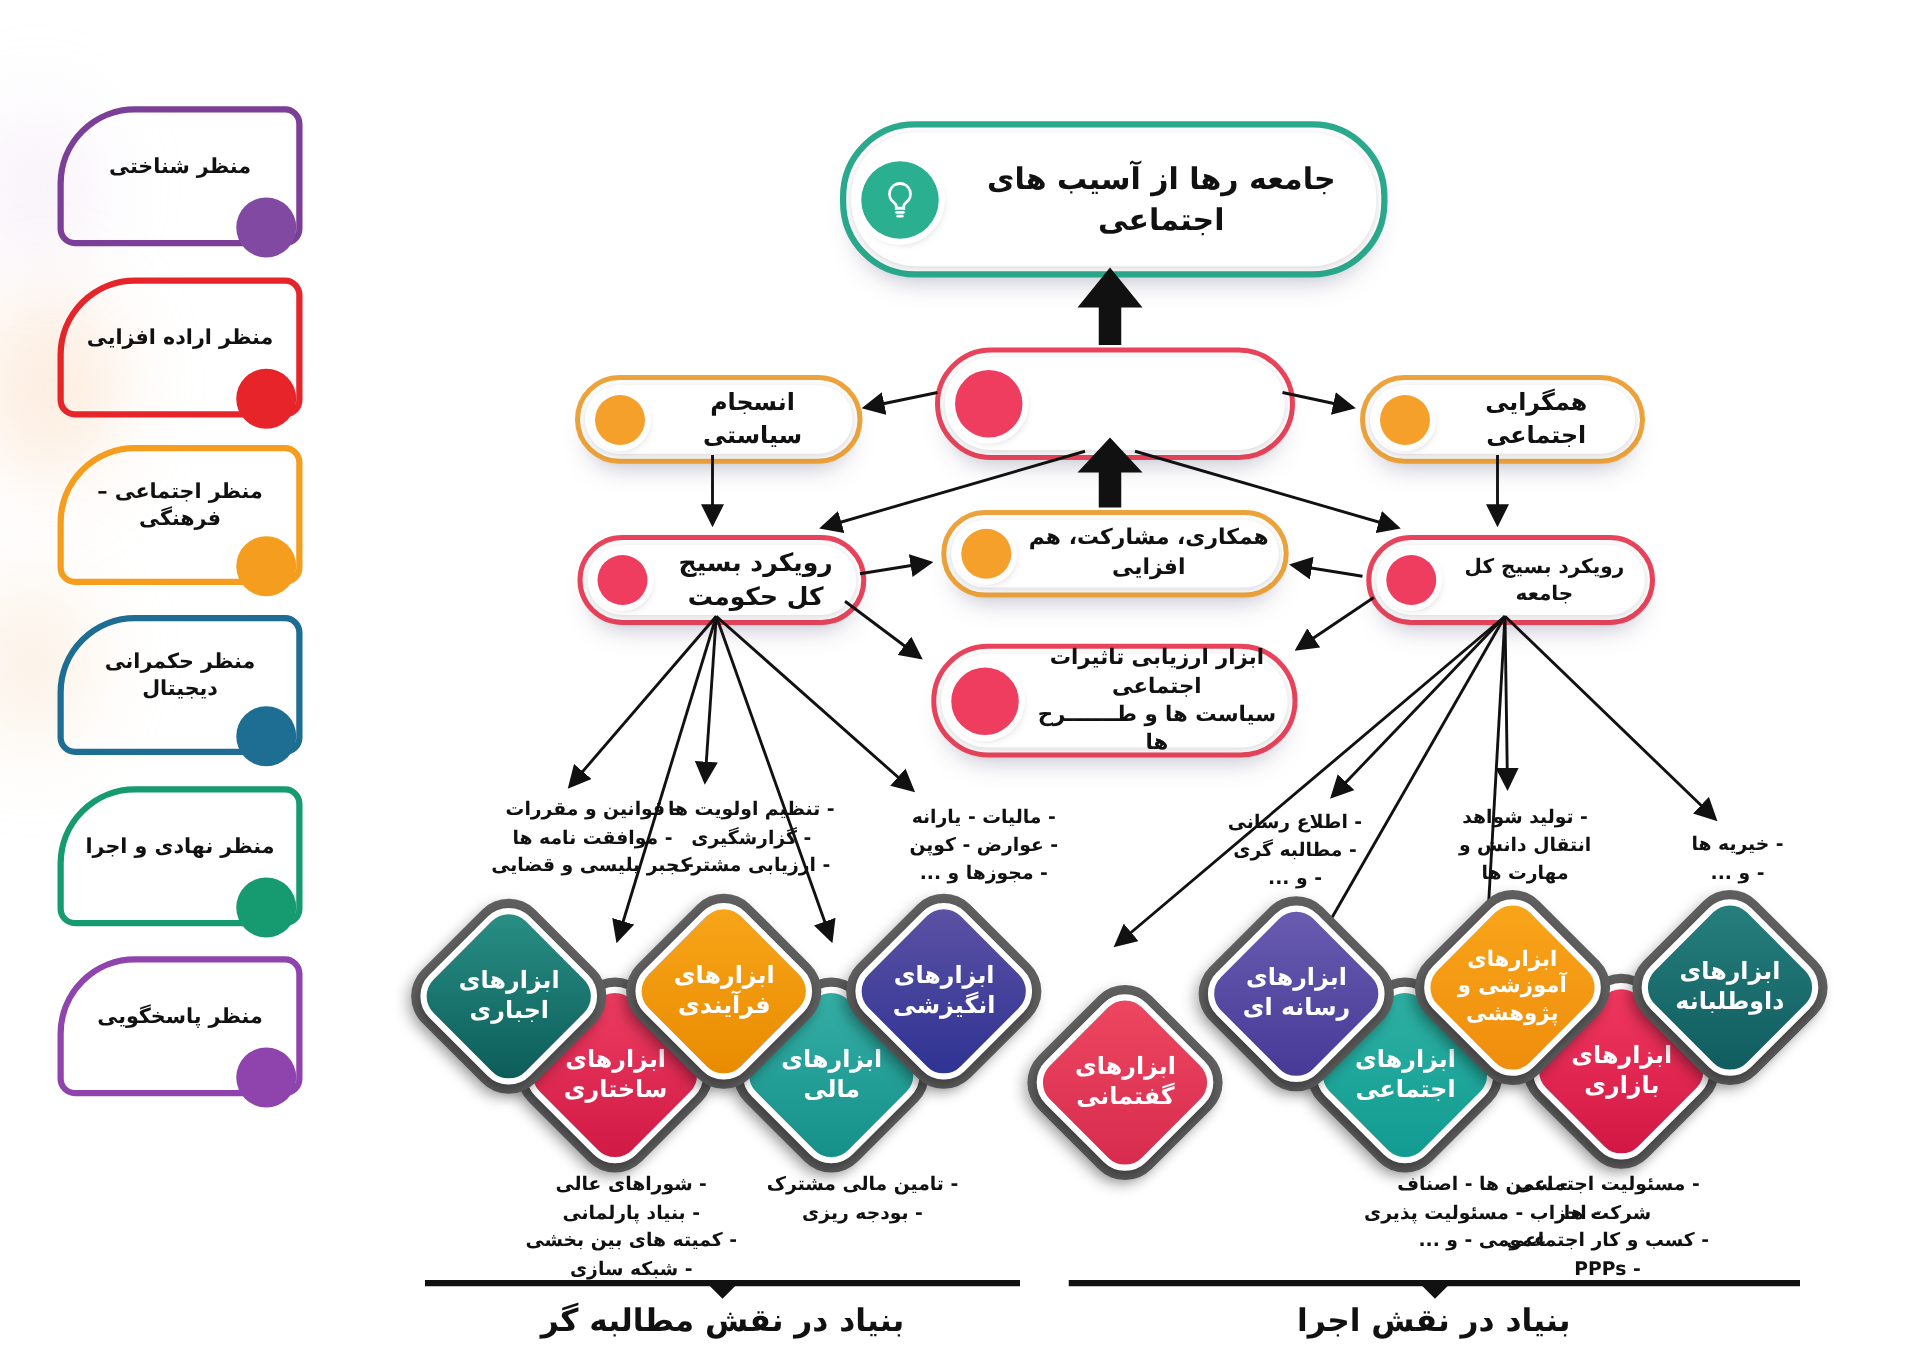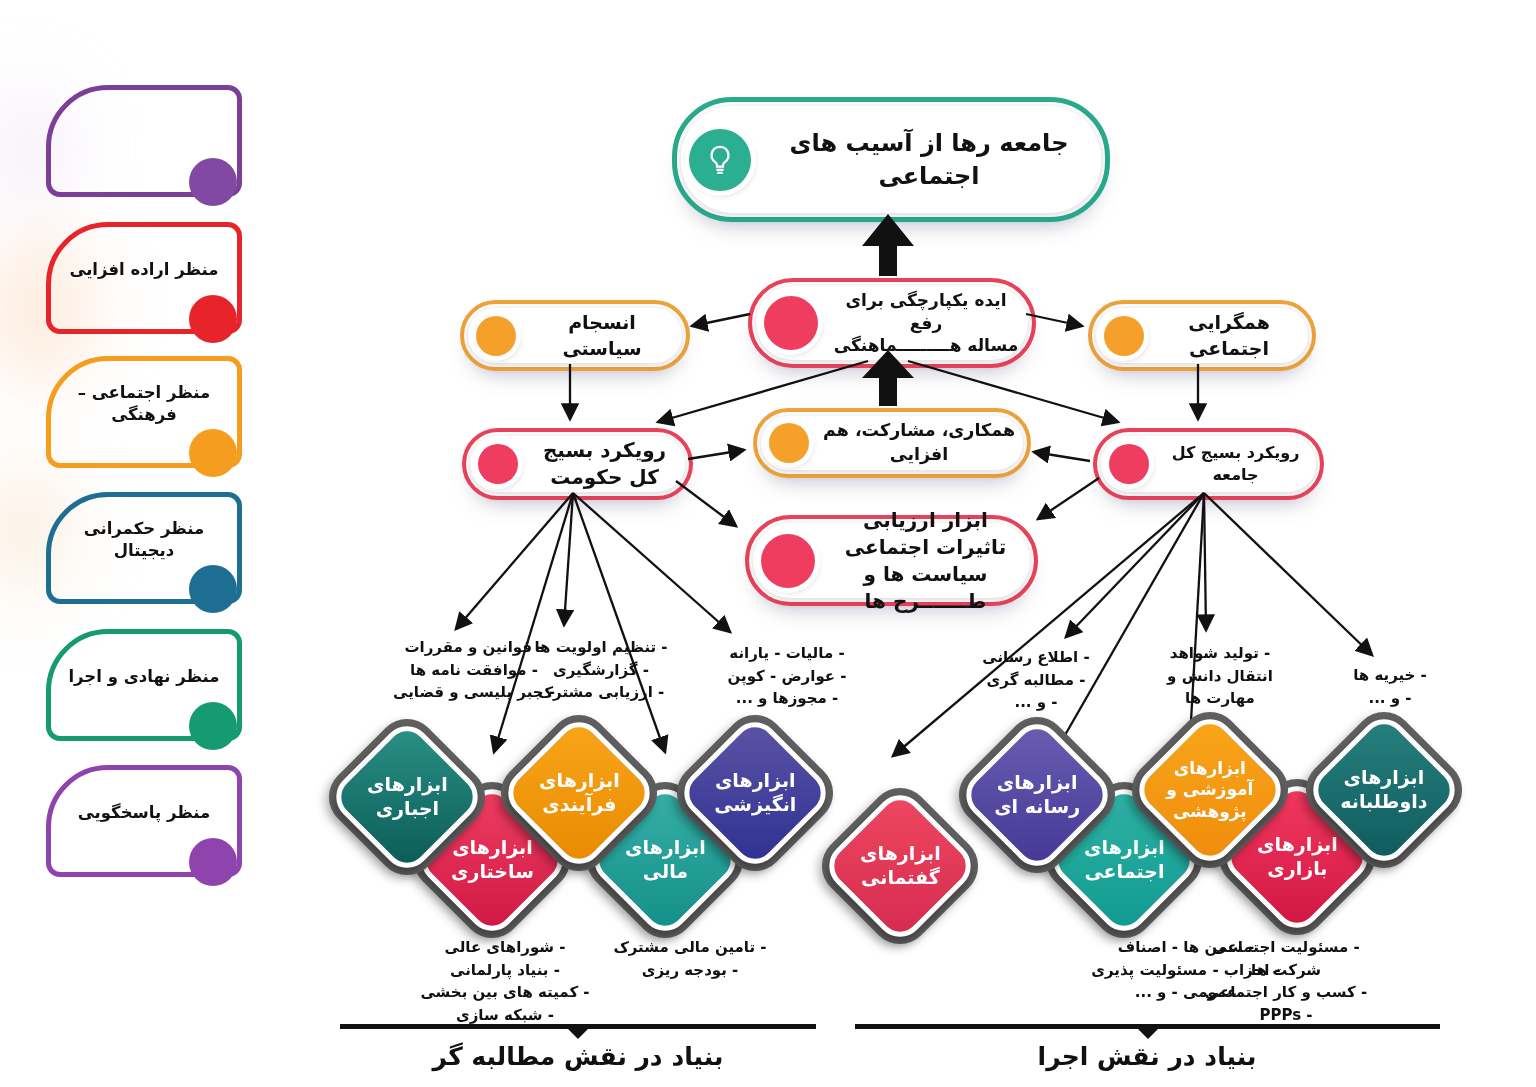--- a/index.html
+++ b/index.html
@@ -71,20 +71,21 @@
 </style>
 </head>
 <body>
 
 <div class="canvas">
   <div class="glow g1"></div>
   <div class="glow g2"></div>
   <div class="glow g3"></div>
 
   <div class="tag sb0" style="top:85px">
+    <div class="lbl">منظر شناختی</div>
     <div class="circ"></div>
   </div>
   <div class="tag sb1" style="top:222px">
     <div class="lbl">منظر اراده افزایی</div>
     <div class="circ"></div>
   </div>
   <div class="tag sb2" style="top:356px">
     <div class="lbl">منظر اجتماعی – فرهنگی</div>
     <div class="circ"></div>
   </div>
@@ -112,22 +113,20 @@
           </g>
         </svg>
       </span>
       <div class="txt" style="font-size:24px">جامعه رها از آسیب های اجتماعی</div>
     </div>
   </div>
 
   <div class="pill p-red" style="left:748px;top:278px;width:280px;height:82px">
     <div class="inner">
       <span class="dot" style="width:54px;height:54px"></span>
-      <div class="txt" style="font-size:17px">ایده یکپارچگی برای رفع
-مساله هـــــــــماهنگی</div>
     </div>
   </div>
   <div class="pill p-org" style="left:460px;top:300px;width:222px;height:63px">
     <div class="inner">
       <span class="dot" style="width:40px;height:40px"></span>
       <div class="txt" style="font-size:19px">انسجام سیاستی</div>
     </div>
   </div>
   <div class="pill p-org" style="left:1088px;top:300px;width:220px;height:63px">
     <div class="inner">
@@ -151,21 +150,21 @@
   <div class="pill p-red" style="left:1093px;top:428px;width:223px;height:64px">
     <div class="inner">
       <span class="dot" style="width:40px;height:40px"></span>
       <div class="txt" style="font-size:16px">رویکرد بسیج کل جامعه</div>
     </div>
   </div>
 
   <div class="pill p-red" style="left:745px;top:515px;width:285px;height:83px">
     <div class="inner">
       <span class="dot" style="width:54px;height:54px"></span>
-      <div class="txt" style="font-size:20px">ابزار ارزیابی تاثیرات اجتماعی
+      <div class="txt" style="font-size:17px">ابزار ارزیابی تاثیرات اجتماعی
 سیاست ها و طـــــــرح ها</div>
     </div>
   </div>
 
   <div class="note" style="left:474px;top:636px">- قوانین و مقررات
 - موافقت نامه ها
 - جبر پلیسی و قضایی</div>
   <div class="note" style="left:601px;top:636px">- تنظیم اولویت ها
 - گزارشگیری
 - ارزیابی مشترک</div>

